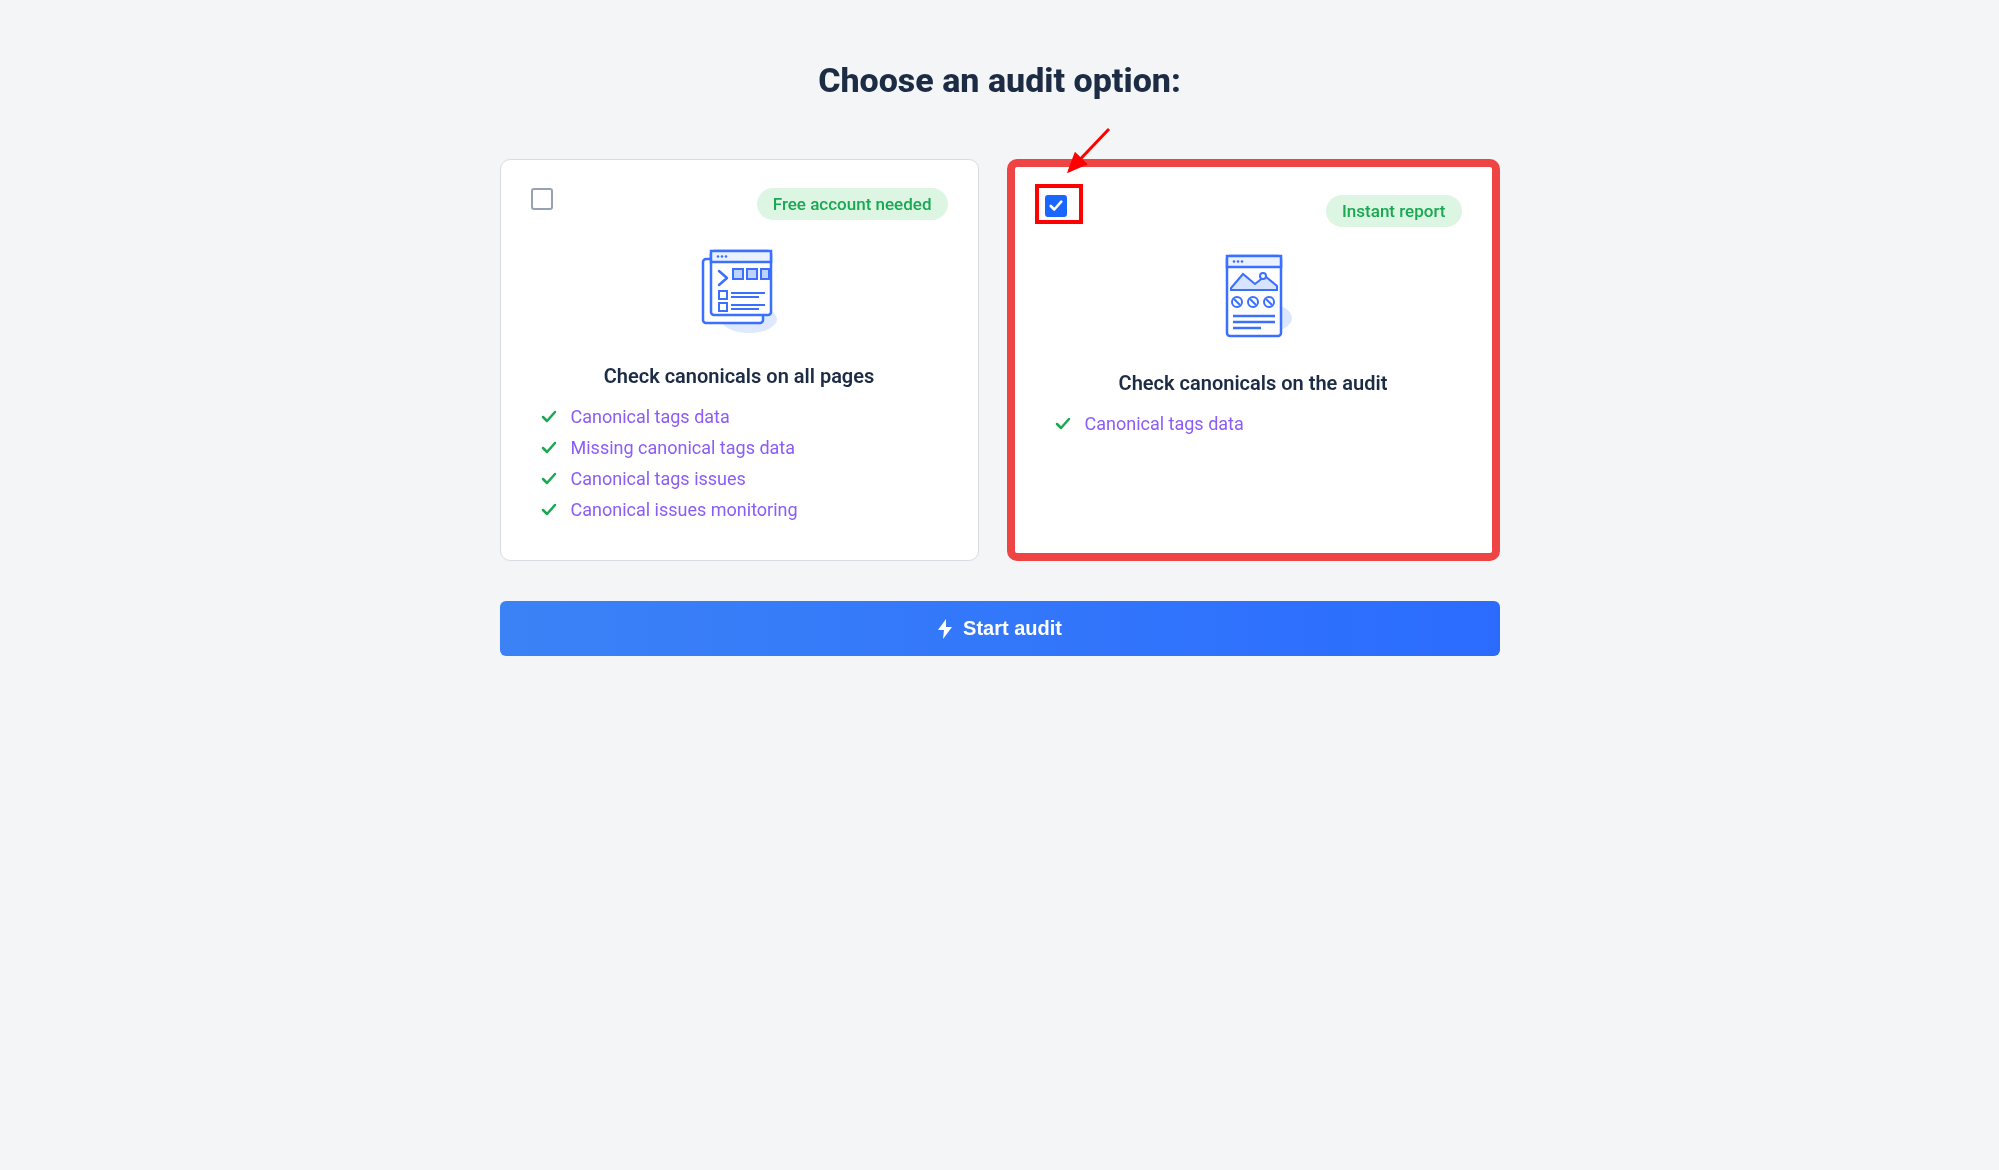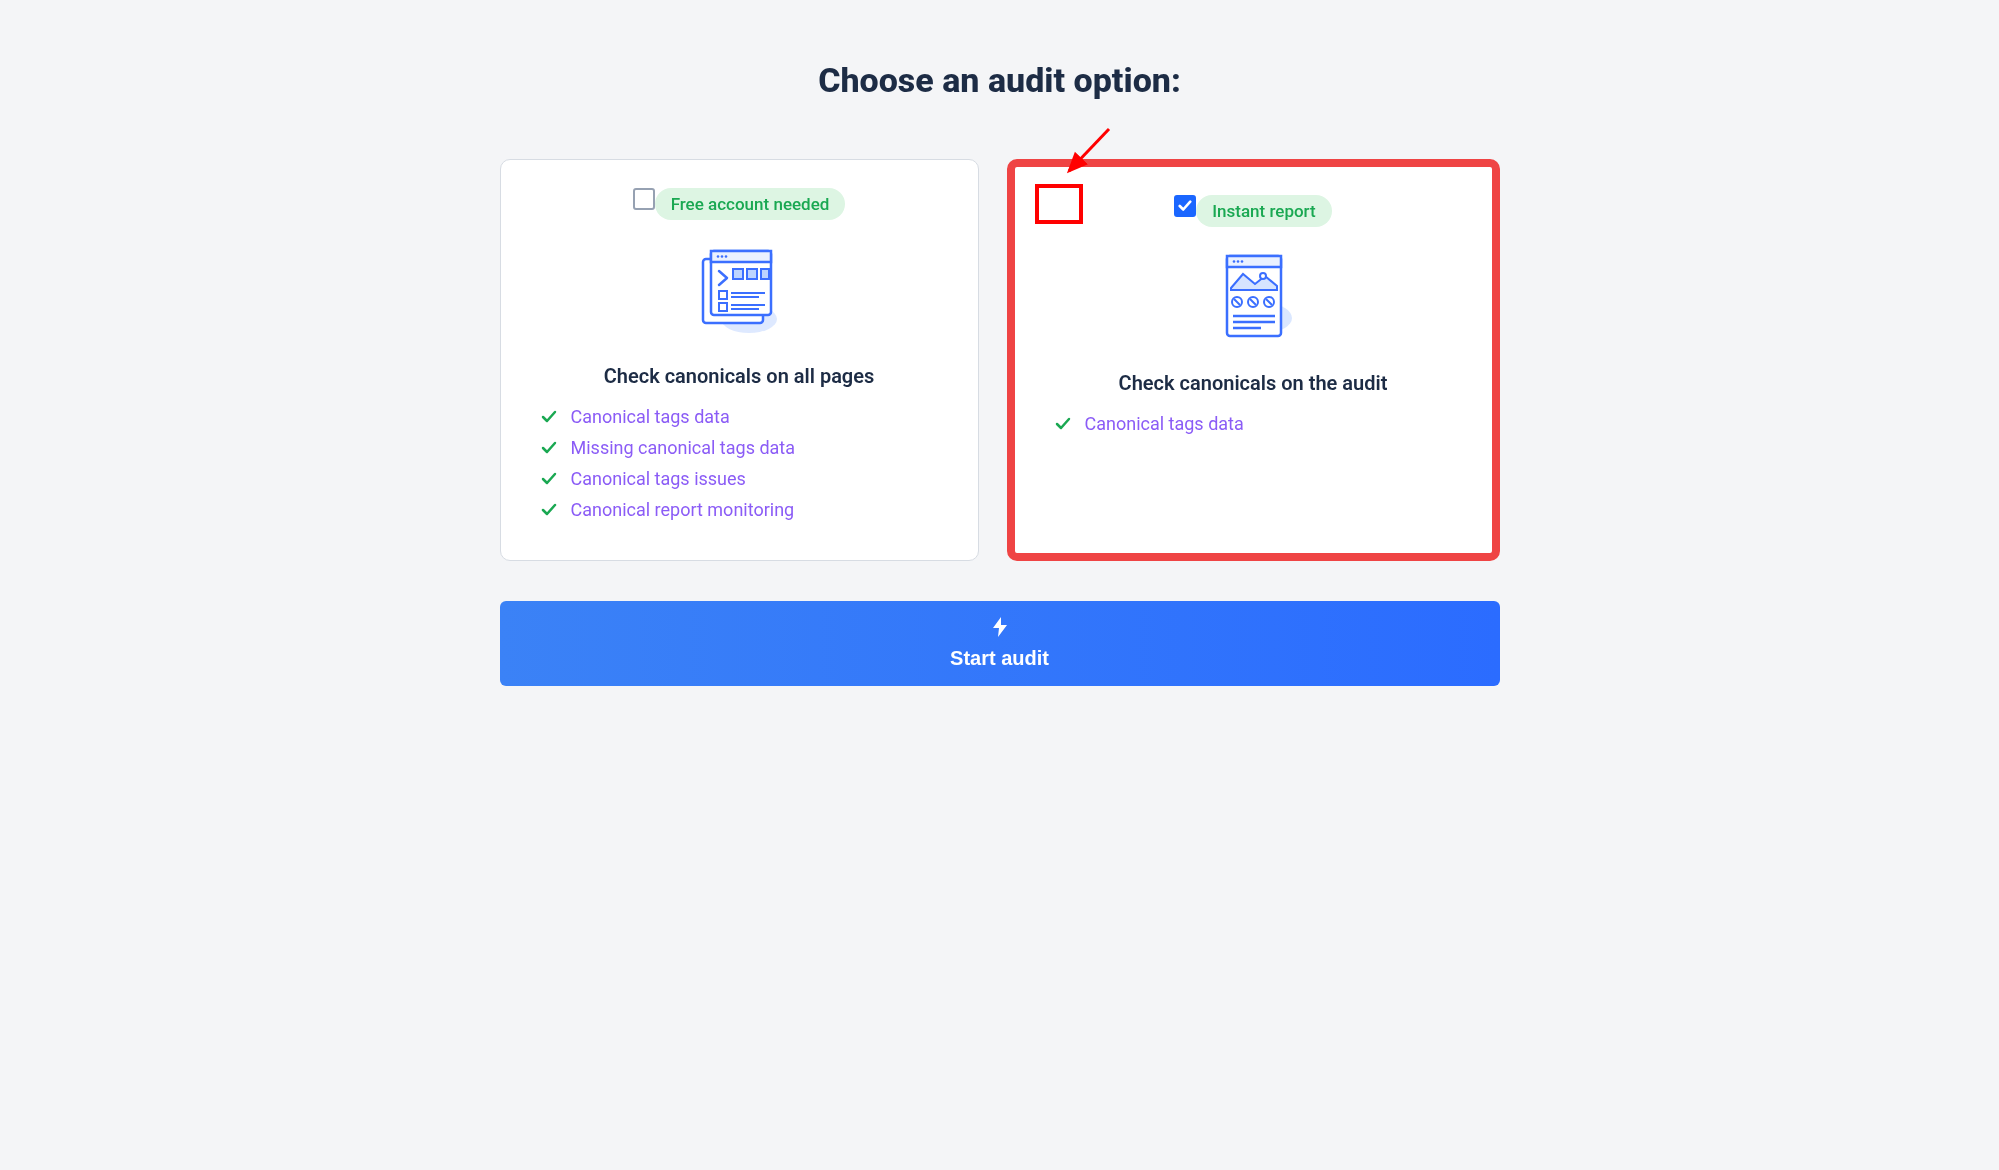--- a/index.html
+++ b/index.html
@@ -37,21 +37,21 @@
     border-radius: 10px;
     padding: 28px 30px 30px 30px;
     display: flex;
     flex-direction: column;
   }
   .card.selected {
     border: 8px solid #ef4444;
   }
   .card-top {
     display: flex;
-    justify-content: center;
+    justify-content: space-between;
     align-items: flex-start;
     margin-bottom: 10px;
   }
   .checkbox {
     width: 22px;
     height: 22px;
     border: 2px solid #96a1b2;
     border-radius: 3px;
     background: #fff;
     display: inline-flex;
@@ -129,21 +129,20 @@
     border: none;
     border-radius: 6px;
     padding: 16px 0;
     font-size: 20px;
     font-weight: 600;
     display: flex;
     align-items: center;
     justify-content: center;
     gap: 10px;
     cursor: pointer;
-    flex-direction: column;
   }
   .bolt-icon { width: 16px; height: 20px; }
 </style>
 </head>
 <body>
 
 <div class="container">
   <h1 class="heading">Choose an audit option:</h1>
 
   <div class="cards">
@@ -193,21 +192,21 @@
         <li>
           <svg class="check-icon" viewBox="0 0 16 16">
               <path d="M2 8 L6 12 L14 3" stroke="#1aa852" stroke-width="2.5" fill="none" stroke-linecap="round" stroke-linejoin="round"></path>
             </svg>
           <span>Canonical tags issues</span>
         </li>
         <li>
           <svg class="check-icon" viewBox="0 0 16 16">
               <path d="M2 8 L6 12 L14 3" stroke="#1aa852" stroke-width="2.5" fill="none" stroke-linecap="round" stroke-linejoin="round"></path>
             </svg>
-          <span>Canonical report monitoring</span>
+          <span>Canonical issues monitoring</span>
         </li>
       </ul>
     </div>
 
     <div class="card selected">
       <svg class="arrow" viewBox="0 0 60 60">
         <defs>
             <marker id="ah" markerWidth="8" markerHeight="8" refX="6" refY="3" orient="auto">
               <path d="M0 0 L7 3 L0 6 Z" fill="#ff0000"></path>
             </marker>

